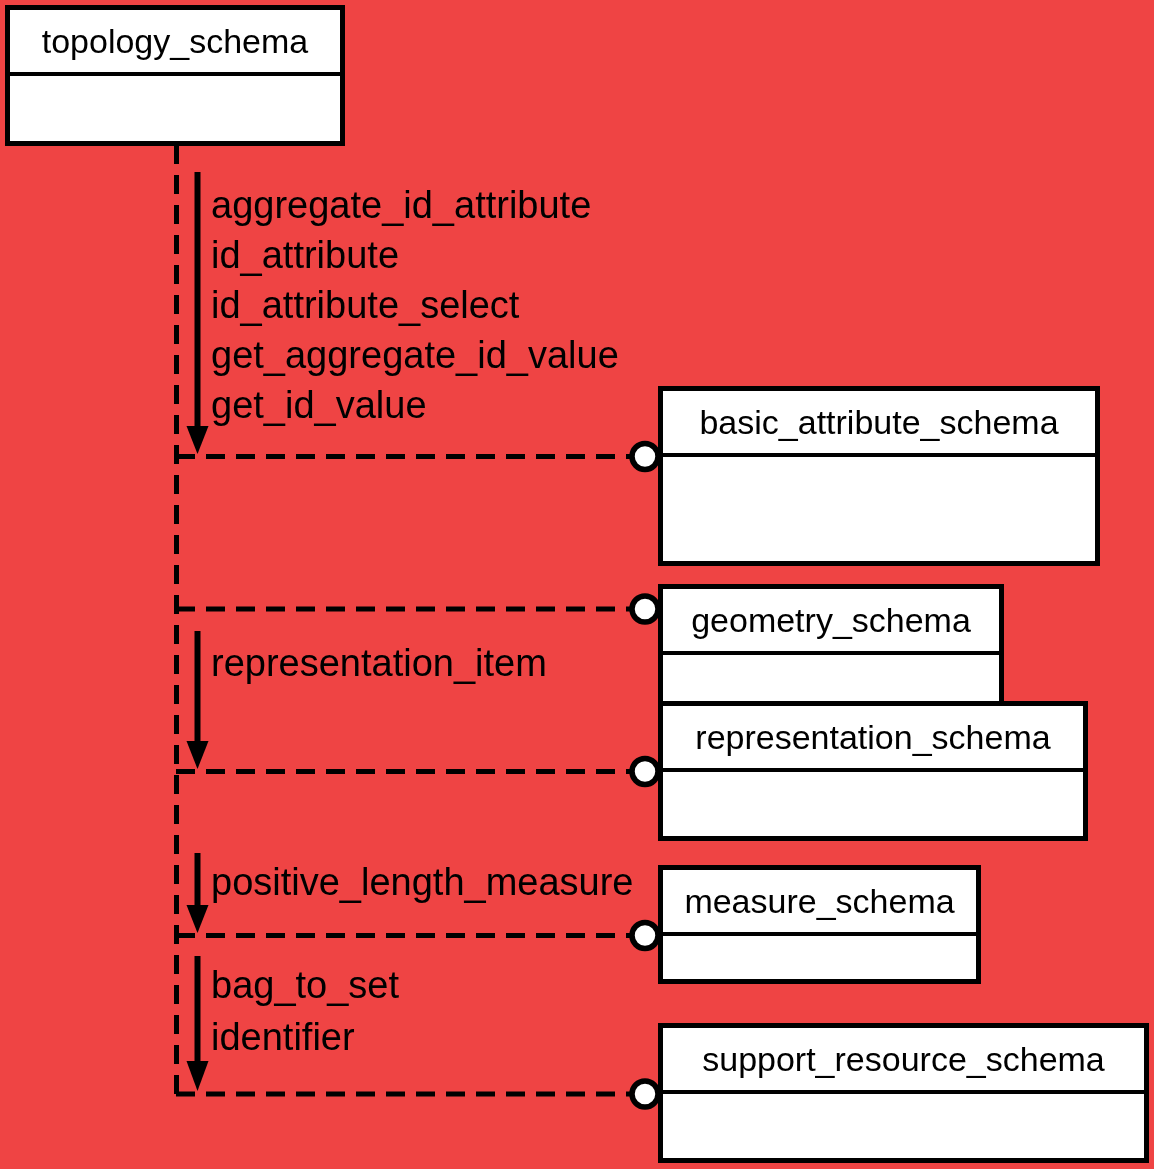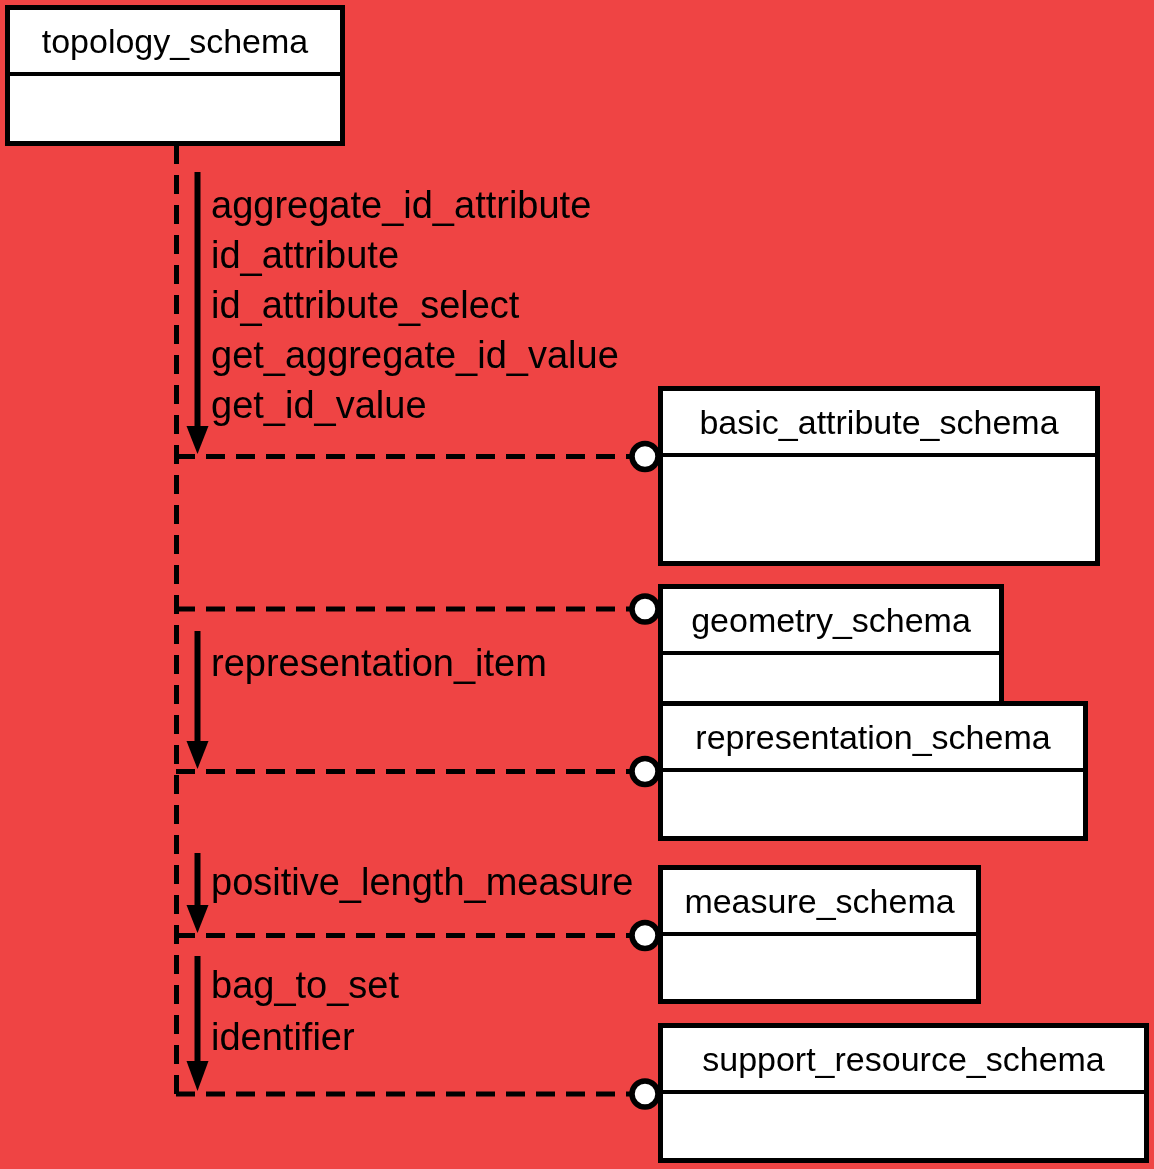--- a/index.html
+++ b/index.html
@@ -53,21 +53,21 @@
   }
   .labels.g4 .label-line {
     height: 52px;
     line-height: 52px;
   }
   
   .node-topology       { left: 5px;   top: 5px;    width: 340px; height: 141px; }
   .node-basic          { left: 658px; top: 386px;  width: 442px; height: 180px; }
   .node-geometry       { left: 658px; top: 540px;  width: 346px; height: 138px; margin-top: 44px; }
   .node-representation { left: 658px; top: 701px;  width: 430px; height: 140px; }
-  .node-measure        { left: 658px; top: 865px;  width: 323px; height: 139px; }
+  .node-measure        { left: 658px; top: 865px;  width: 323px; height: 119px; }
   .node-support        { left: 658px; top: 1023px; width: 491px; height: 140px; }
   
   .labels.g1 { left: 211px; top: 180px; }
   .labels.g2 { left: 211px; top: 638px; }
   .labels.g3 { left: 211px; top: 857px; }
   .labels.g4 { left: 211px; top: 959px; }
 </style>
 </head>
 <body>
 

